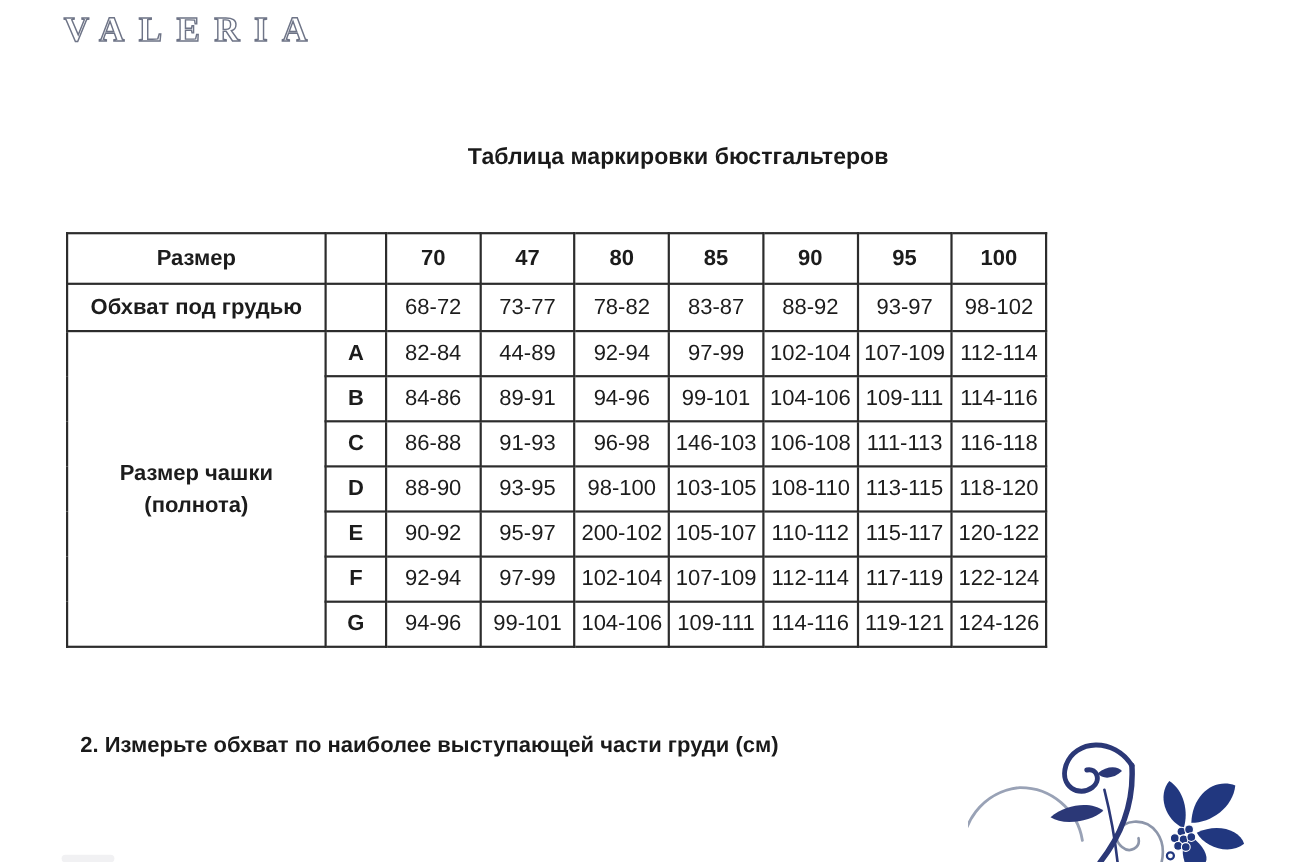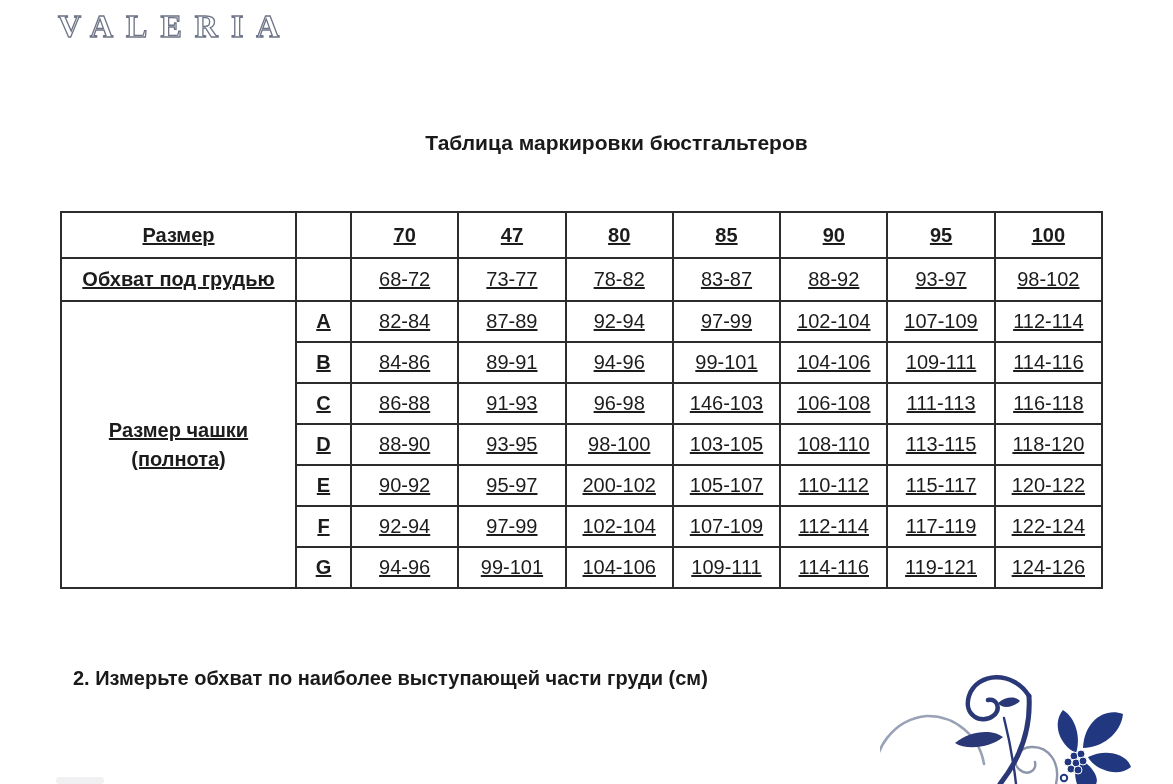--- a/index.html
+++ b/index.html
@@ -21,24 +21,23 @@
     user-select:none;
     margin-left:28px;
   }
 
   .page-title {
     position:absolute; top:131px; left:60px; width:1113px;
     text-align:center; font-size:21px; font-weight:700; color:#1a1a1a;
   }
 
   table.size-table {
-    position:absolute; left:60px; top:211px; width:1043px;
+    position:absolute; left:60px; top:211px; width:892px;
     border-collapse:collapse; table-layout:fixed;
     border:2px solid #0f172a;
-    text-decoration:underline;
   }
   table.size-table td {
     border:2px solid #2c2c2c;
     text-align:center; vertical-align:middle;
     font-size:20px; padding:0; height:39px;
     background:#ffffff; overflow:hidden;
   }
   tr.row-size td   { height:44px; }
   tr.row-under td  { height:41px; }
   td.peach { background:#f8e1c0; }
@@ -104,21 +103,21 @@
       <td>78-82</td>
       <td>83-87</td>
       <td>88-92</td>
       <td>93-97</td>
       <td>98-102</td>
     </tr>
     <tr>
       <td class="peach cup-section" rowspan="7">Размер чашки (полнота)</td>
       <td class="lav cup">A</td>
       <td>82-84</td>
-      <td>87-89</td>
+      <td>44-89</td>
       <td>92-94</td>
       <td>97-99</td>
       <td>102-104</td>
       <td>107-109</td>
       <td>112-114</td>
     </tr>
     <tr>
       <td class="lav cup">B</td>
       <td>84-86</td>
       <td>89-91</td>

